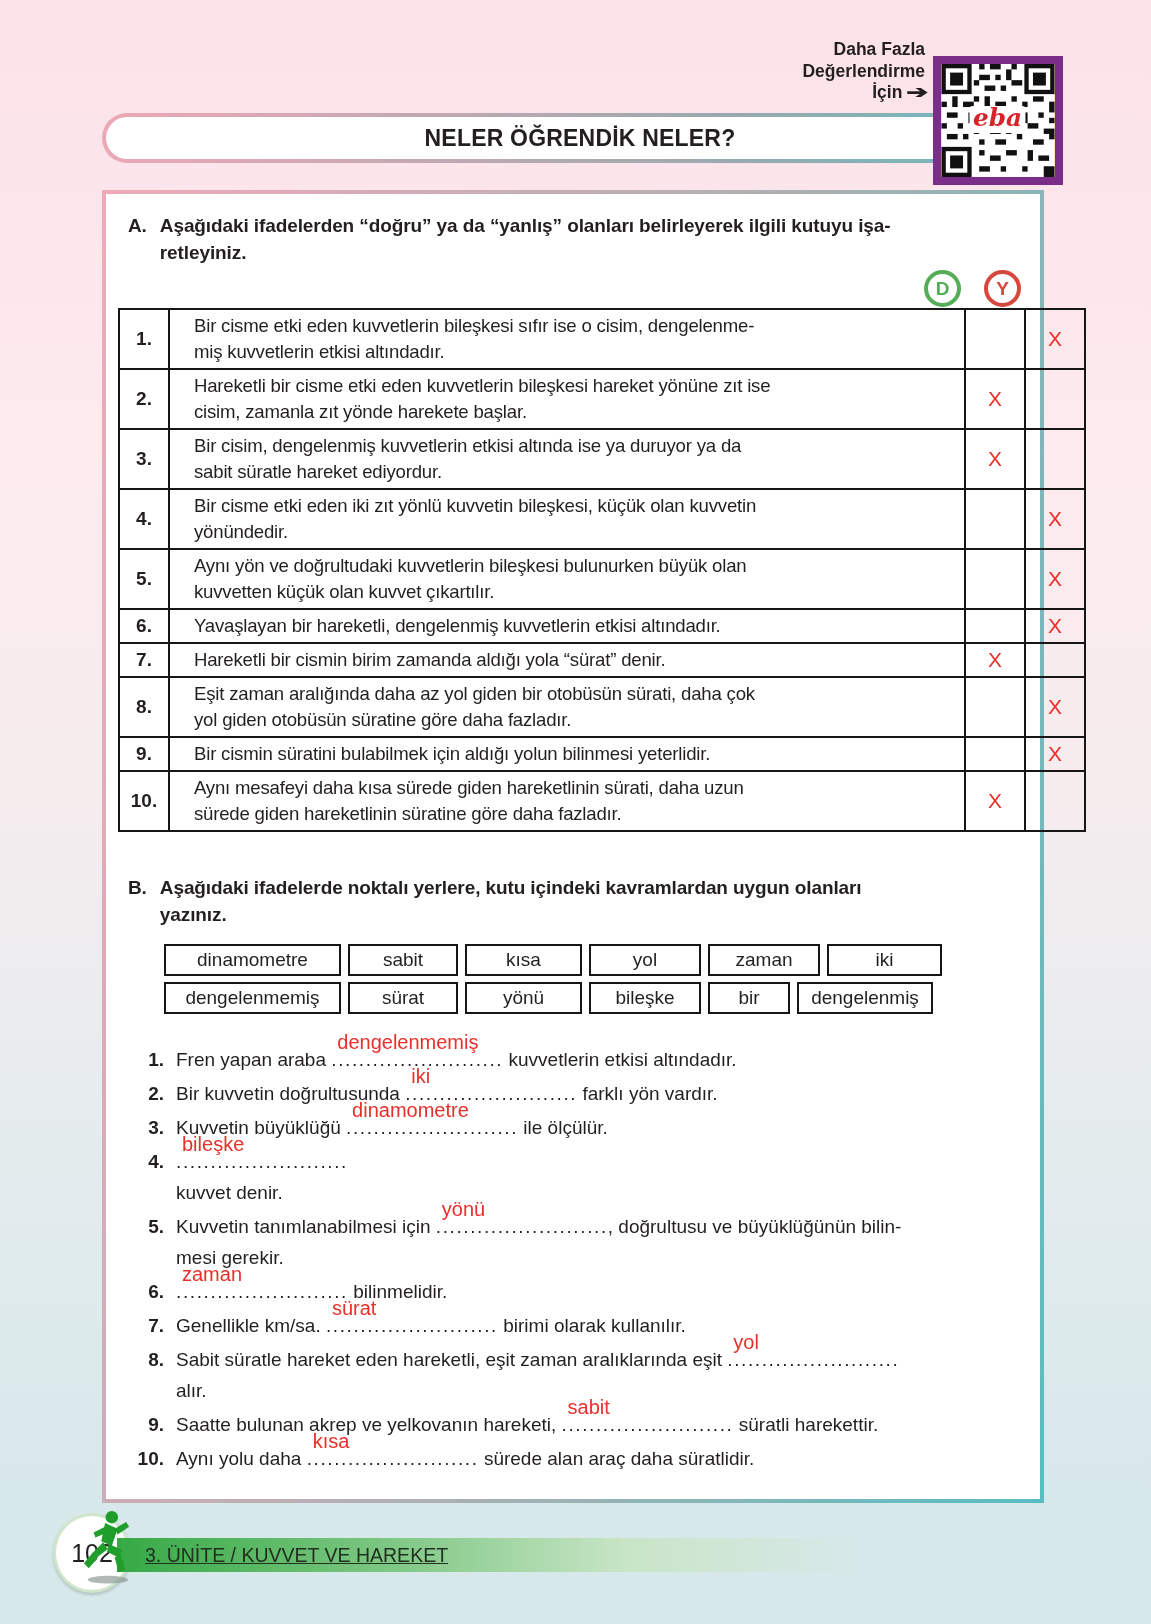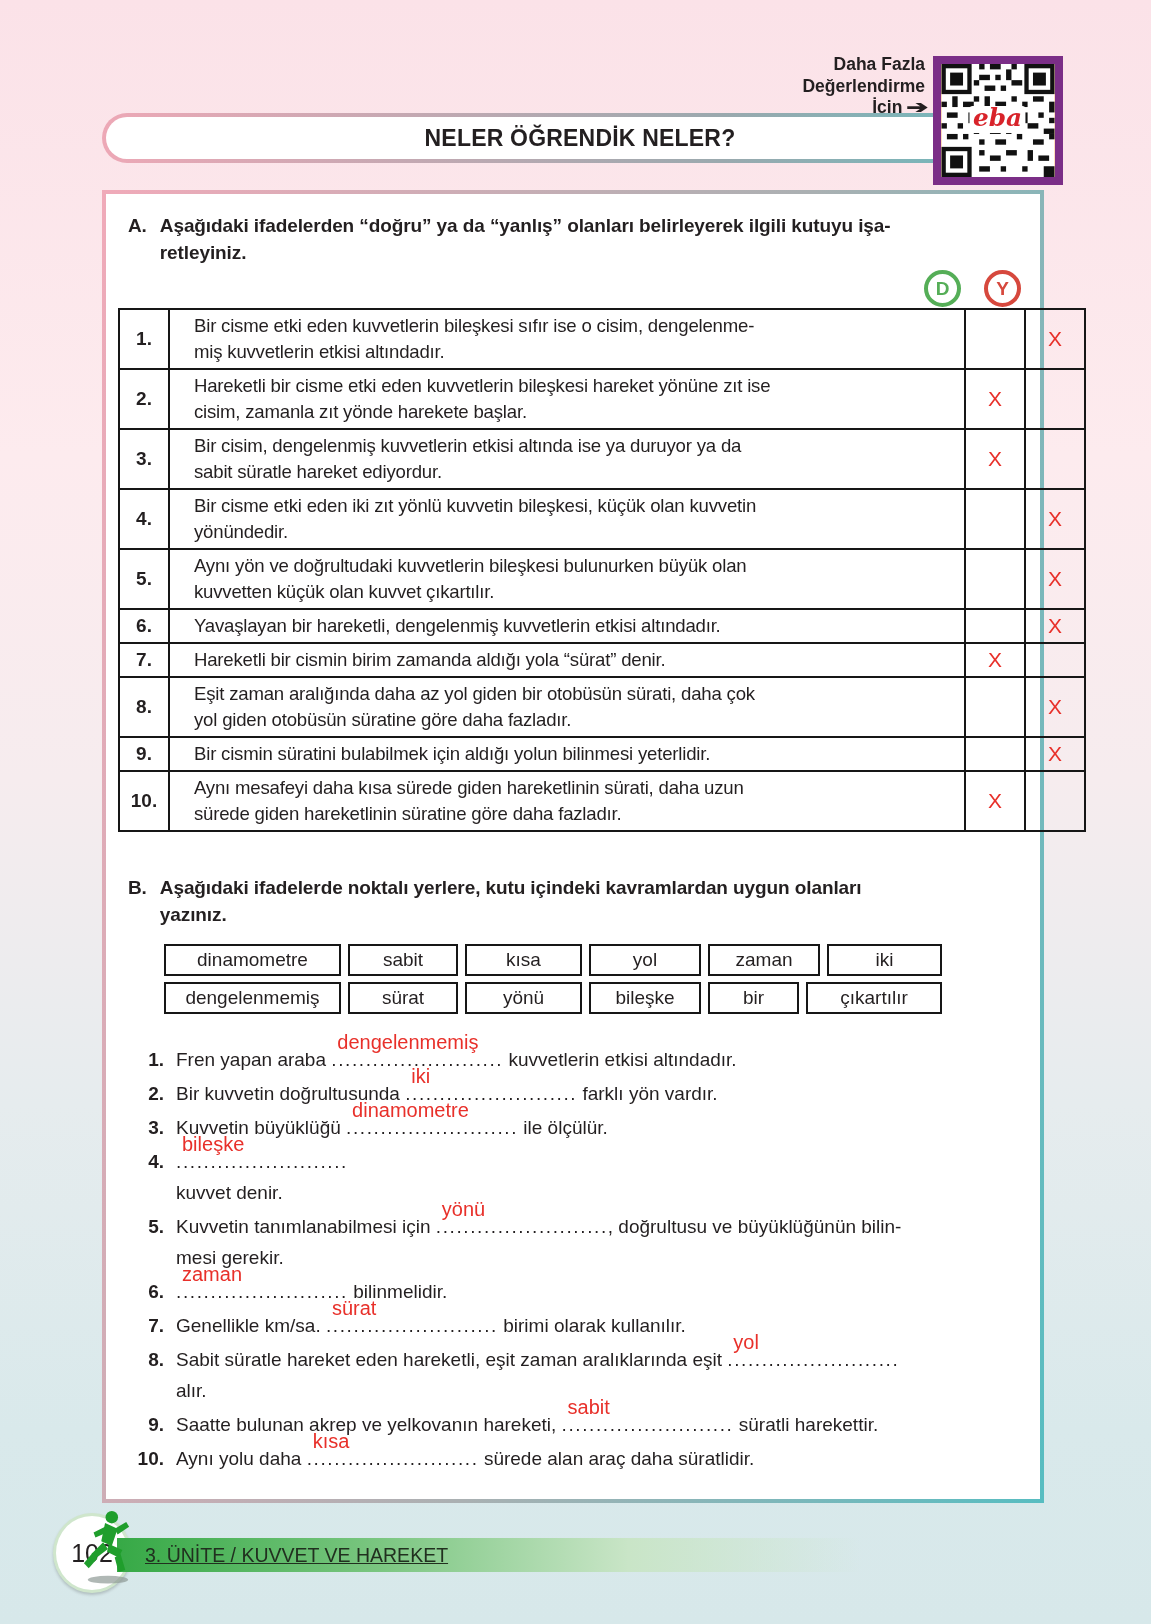--- a/index.html
+++ b/index.html
@@ -2,21 +2,21 @@
 <html><head>
 <meta charset="utf-8">
 <style>
   html,body { margin:0; padding:0; }
   body {
     width:1151px; height:1624px; position:relative; overflow:hidden;
     font-family:"Liberation Sans", sans-serif; color:#231f20;
     background:linear-gradient(180deg,#fbe2e8 0%,#fdebee 28%,#f6ecee 48%,#e6ecee 68%,#d9e9eb 88%,#d7e8ea 100%);
   }
   
-  .qr-note { position:absolute; top:54px; left:655px; width:270px; text-align:right;
+  .qr-note { position:absolute; top:39px; left:655px; width:270px; text-align:right;
     font-weight:700; font-size:17.5px; line-height:21.5px; }
   .arrow { display:inline-block; margin-left:8px; transform:scaleX(1.5); font-weight:700; }
   .qr { position:absolute; top:56px; left:933px; width:130px; height:129px; box-sizing:border-box;
     background:#fdba74; border:8px solid #7b2e87; z-index:10; }
   .qr svg { display:block; width:100%; height:100%; }
   
   .banner-wrap { position:absolute; top:113px; left:102px; width:956px; height:50px; box-sizing:border-box;
     border-radius:26px; padding:4px; background:linear-gradient(to right,#eda8b6,#9aa9ae 65%,#69bcbf); z-index:2; }
   .banner { width:100%; height:100%; background:#fff; border-radius:22px; display:flex;
     align-items:center; justify-content:center; font-weight:700; font-size:23px; letter-spacing:.2px; }
@@ -254,22 +254,22 @@
         <div class="wb" style="width:117px">kısa</div>
         <div class="wb" style="width:112px">yol</div>
         <div class="wb" style="width:112px">zaman</div>
         <div class="wb" style="width:115px">iki</div>
       </div>
       <div class="wb-row">
         <div class="wb" style="width:177px">dengelenmemiş</div>
         <div class="wb" style="width:110px">sürat</div>
         <div class="wb" style="width:117px">yönü</div>
         <div class="wb" style="width:112px">bileşke</div>
-        <div class="wb" style="width:91px">bir</div>
-        <div class="wb" style="width:136px">çıkartılır</div>
+        <div class="wb" style="width:82px">bir</div>
+        <div class="wb" style="width:136px">dengelenmiş</div>
       </div>
     </div>
 
     <div class="blist">
       <div class="bitem">
         <span class="bno">1.</span>
         <span class="btext"><span>Fren yapan araba </span><span class="blank"><span class="answer">dengelenmemiş</span><span class="dots">.........................</span></span><span> kuvvetlerin etkisi altındadır.</span></span>
       </div>
       <div class="bitem">
         <span class="bno">2.</span>

